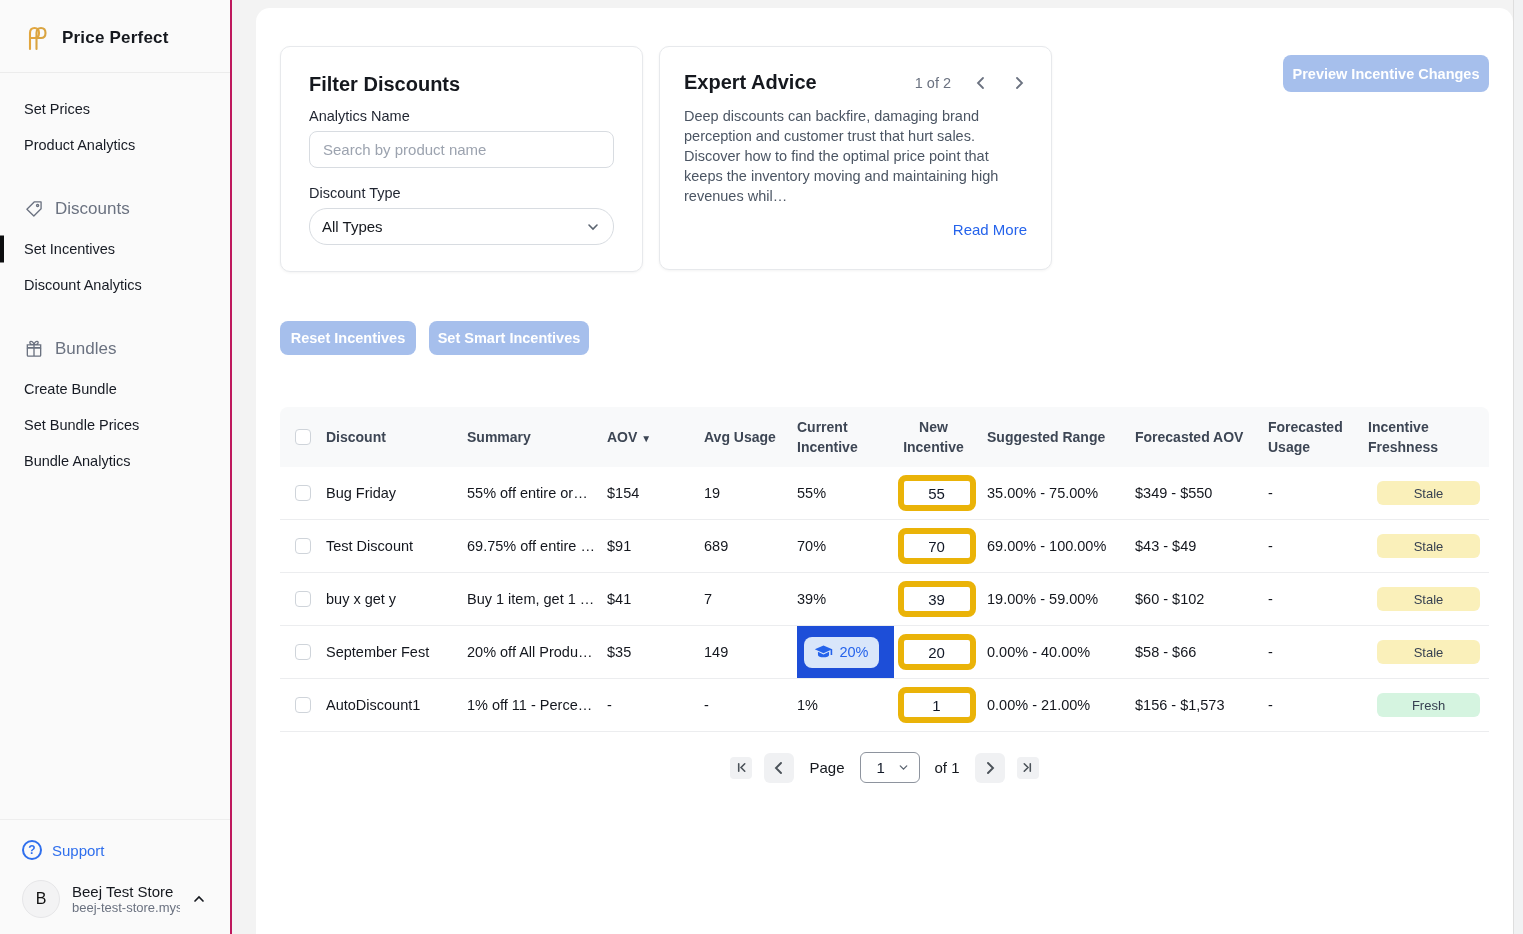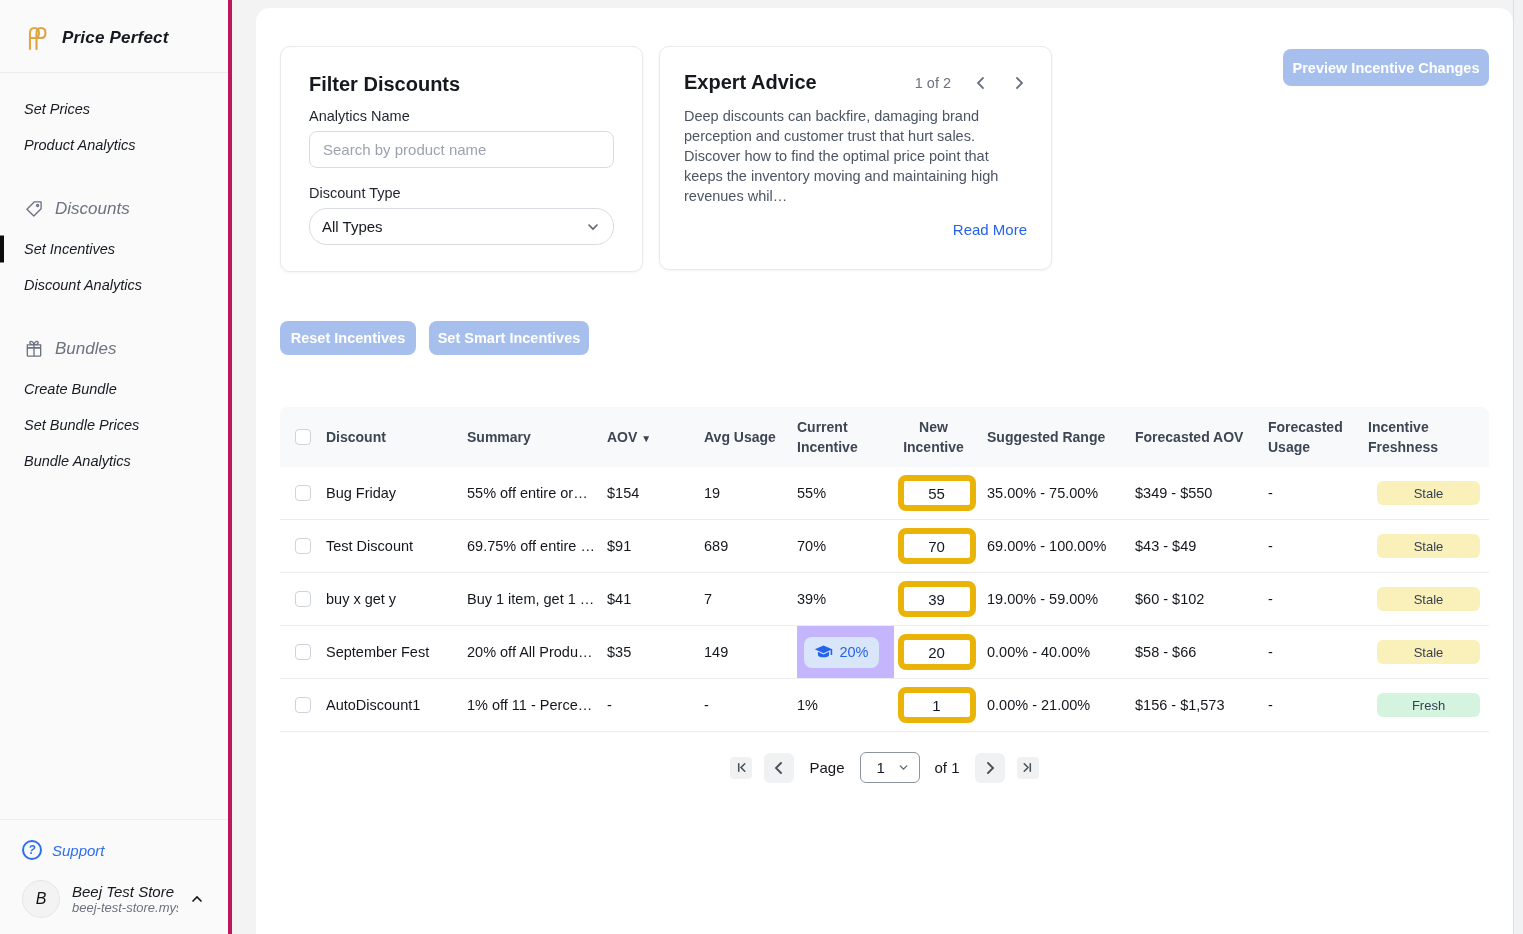--- a/index.html
+++ b/index.html
@@ -4,21 +4,21 @@
 <style>
   * { margin:0; padding:0; box-sizing:border-box; }
   html,body { width:1523px; height:934px; overflow:hidden; }
   body {
     font-family:"Liberation Sans","DejaVu Sans",sans-serif;
     background:#f3f3f3; color:#111827; position:relative;
   }
   
   .sidebar {
     position:absolute; left:0; top:0; width:232px; height:934px;
-    background:#fafafa; border-right:4px solid #be185d;font-style:italic;
+    background:#fafafa; border-right:2px solid #be185d;
   }
   .logo-row { display:flex; align-items:center; gap:10px; padding:24px 0 20px 22px; border-bottom:1px solid #ececec; }
   .logo-row .app-title { font-size:17px; font-weight:700; color:#15181e; letter-spacing:.2px; }
   .nav { padding-top:18px; }
   .nav-heading { display:flex; align-items:center; gap:11px; padding:10px 0 12px 24px; color:#6b7280; font-size:17px; font-weight:500; }
   .nav-heading svg { display:block; }
   .nav-item {
     display:block; position:relative; padding:10px 0 10px 24px;
     font-size:14.5px; color:#171b24; cursor:pointer; text-decoration:none;
   }
@@ -53,21 +53,21 @@
   .advice-panel { width:393px; height:224px; padding:24px; margin-left:16px; }
   .advice-head { display:flex; align-items:center; }
   .advice-pg { margin-left:auto; display:flex; align-items:center; gap:22px; color:#6b7280; font-size:14.5px; }
   .chev-btn { background:none; border:none; cursor:pointer; padding:0; display:flex; }
   .advice-body { margin-top:12px; font-size:14.5px; line-height:20px; color:#4b5563; }
   .read-more { display:block; text-align:right; margin-top:15px; color:#2563eb; font-size:15px; cursor:pointer; text-decoration:none; }
   .btn-primary {
     background:#a6bfec; color:#fff; font-weight:700; font-size:14.5px; font-family:inherit;
     border:none; border-radius:8px; cursor:pointer;
   }
-  .preview-btn { margin-left:auto; margin-top:3px; width:206px; height:37px; }
+  .preview-btn { margin-left:auto; margin-top:9px; width:206px; height:37px; }
   .actions-row { display:flex; align-items:flex-start; margin-top:49px; }
   .reset-btn { width:136px; height:34px; }
   .smart-btn { width:160px; height:34px; margin-left:13px; }
   .draft-notice { margin-left:auto; text-align:right; }
   .draft-line1 { color:#d89410; font-size:15px; }
   .draft-line2 { color:#374151; font-size:15px; margin-top:5px; }
   
   .table { margin-top:52px; width:1209px; }
   .trow, .thead {
     display:grid;
@@ -78,21 +78,21 @@
   .th { padding-right:8px; line-height:1.45; }
   .trow { height:53px; border-bottom:1px solid #ecedef; font-size:14.5px; color:#14171e; background:#fff; }
   .td { padding-right:8px; }
   .cb-cell { display:flex; justify-content:center; padding-right:0; }
   .checkbox { width:16px; height:16px; border:1.5px solid #cfd4da; border-radius:4px; background:#fff; cursor:pointer; display:inline-block; }
   .sort-arrow { font-size:10px; margin-left:4px; color:#3d4654; }
   .ni-cell, .th-center { display:flex; justify-content:center; }
   .th-center { text-align:center; }
   .ni-input { width:78px; height:36px; border:6px solid #eab308; border-radius:8px; text-align:center; font-size:15px; color:#111827; font-family:inherit; background:#fff; }
   .cur-cell { align-self:stretch; display:flex; align-items:center; }
-  .cur-cell.smart { background:#c4b5fd; justify-content:center; }
+  .cur-cell.smart { background:#1d4ed8; justify-content:center; }
   .smart-pill { display:inline-flex; align-items:center; gap:6px; background:#d9e6fa; border-radius:8px; padding:6px 10px; color:#2563eb; font-size:14.5px; }
   .smart-pill .cap { display:flex; }
   .fresh-cell { display:flex; justify-content:flex-end; padding-right:9px; }
   .badge { display:inline-flex; width:103px; height:24px; border-radius:6px; align-items:center; justify-content:center; font-size:13px; color:#374151; }
   .badge.stale { background:#faf0ba; }
   .badge.fresh { background:#d5f4e0; }
   
   .pager { margin-top:20px; display:flex; align-items:center; justify-content:center; gap:12px; }
   .pg-btn { background:#f0f1f3; border:none; border-radius:6px; display:flex; align-items:center; justify-content:center; cursor:pointer; color:#4b5259; }
   .pg-sm { width:22px; height:22px; border-radius:4px; }

